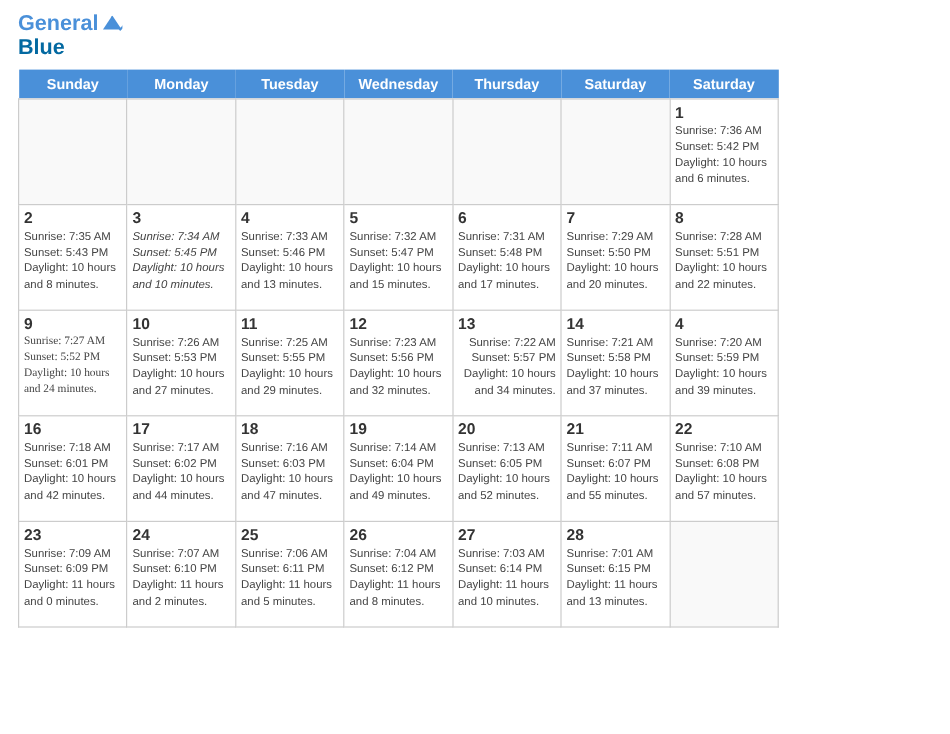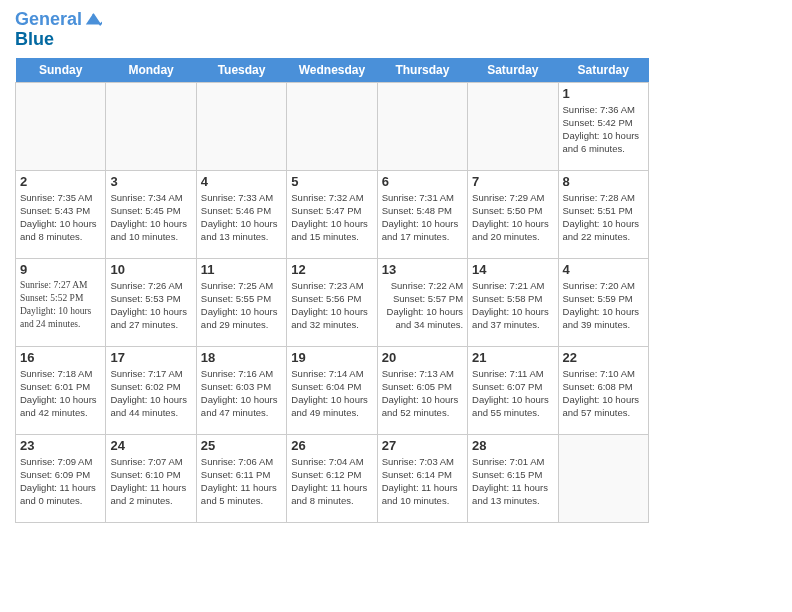--- a/index.html
+++ b/index.html
@@ -142,21 +142,21 @@
         <tr>
           <td class="day-cell">
             <span class="day-num">2</span>
             <div class="day-info" style="white-space: pre-line;">Sunrise: 7:35 AM
 Sunset: 5:43 PM
 Daylight: 10 hours
 and 8 minutes.</div>
           </td>
           <td class="day-cell">
             <span class="day-num">3</span>
-            <div class="day-info" style="white-space: pre-line;">Sunrise: 7:34 AM
+            <div class="day-info" style="white-space: pre-line; font-style: italic;">Sunrise: 7:34 AM
 Sunset: 5:45 PM
 Daylight: 10 hours
 and 10 minutes.</div>
           </td>
           <td class="day-cell">
             <span class="day-num">4</span>
             <div class="day-info" style="white-space: pre-line;">Sunrise: 7:33 AM
 Sunset: 5:46 PM
 Daylight: 10 hours
 and 13 minutes.</div>

